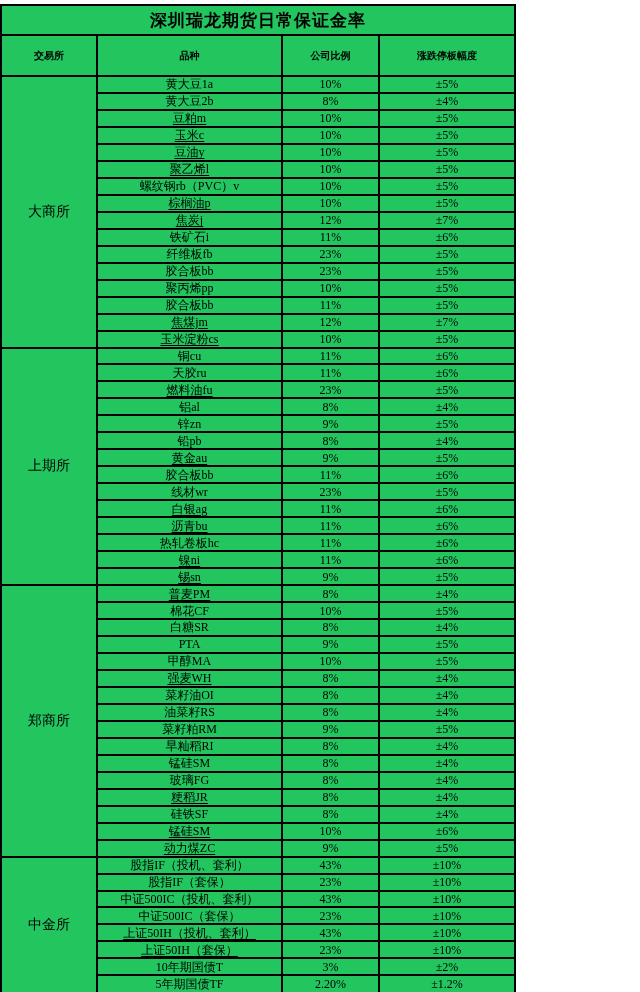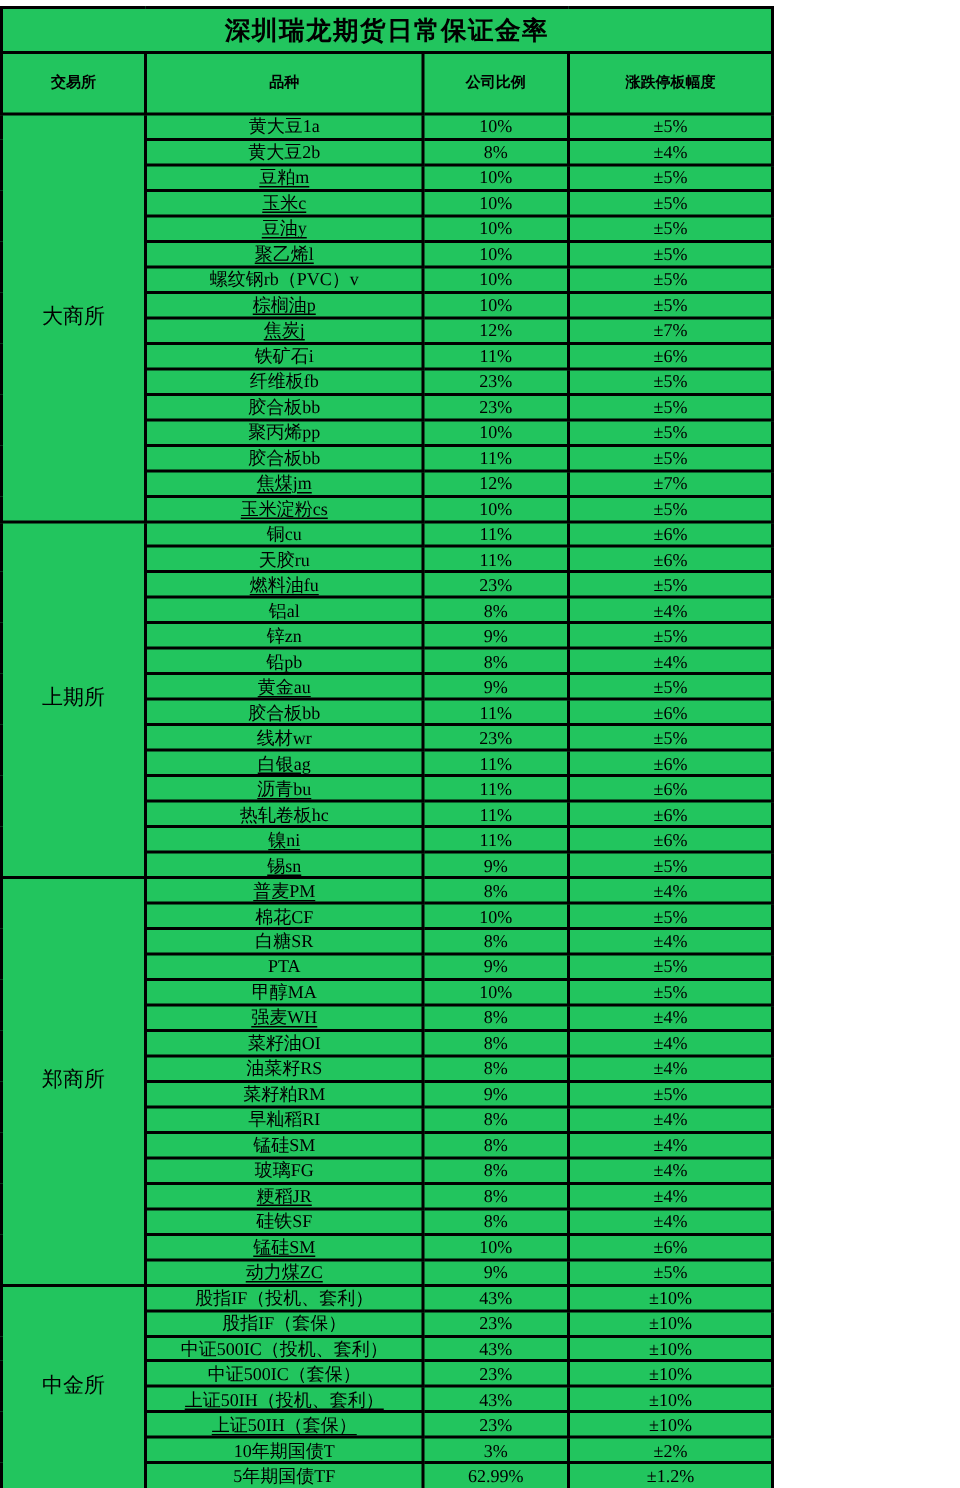--- a/index.html
+++ b/index.html
@@ -349,18 +349,18 @@
           <td>23%</td>
           <td>±10%</td>
         </tr>
         <tr>
           <td><span>10年期国债T</span></td>
           <td>3%</td>
           <td>±2%</td>
         </tr>
         <tr>
           <td><span>5年期国债TF</span></td>
-          <td>62.99%</td>
+          <td>2.20%</td>
           <td>±1.2%</td>
         </tr>
       </tbody>
   </table>
 </div>
 
 </body></html>

